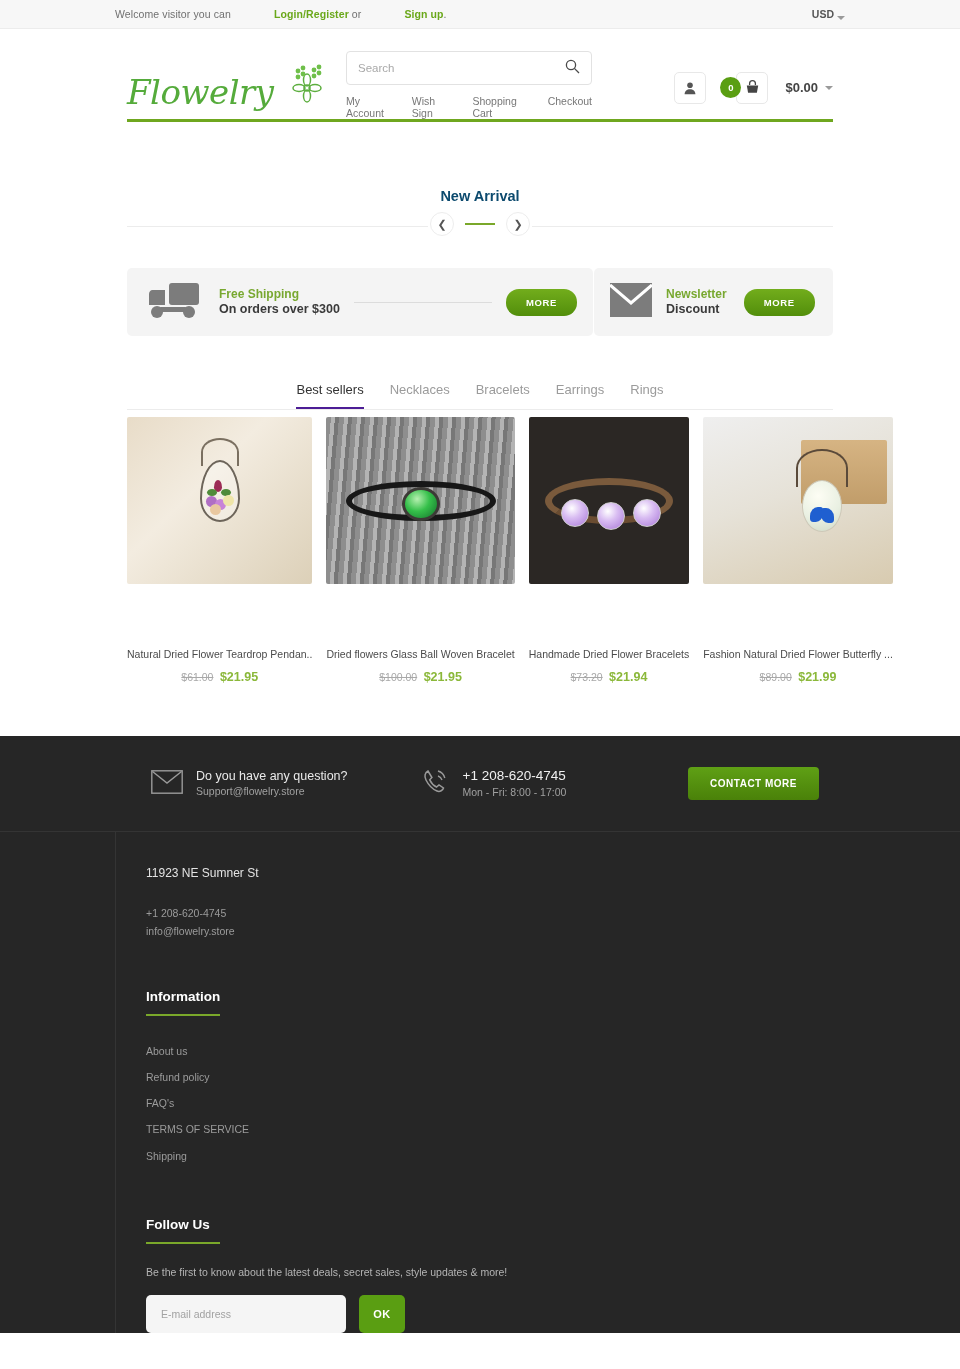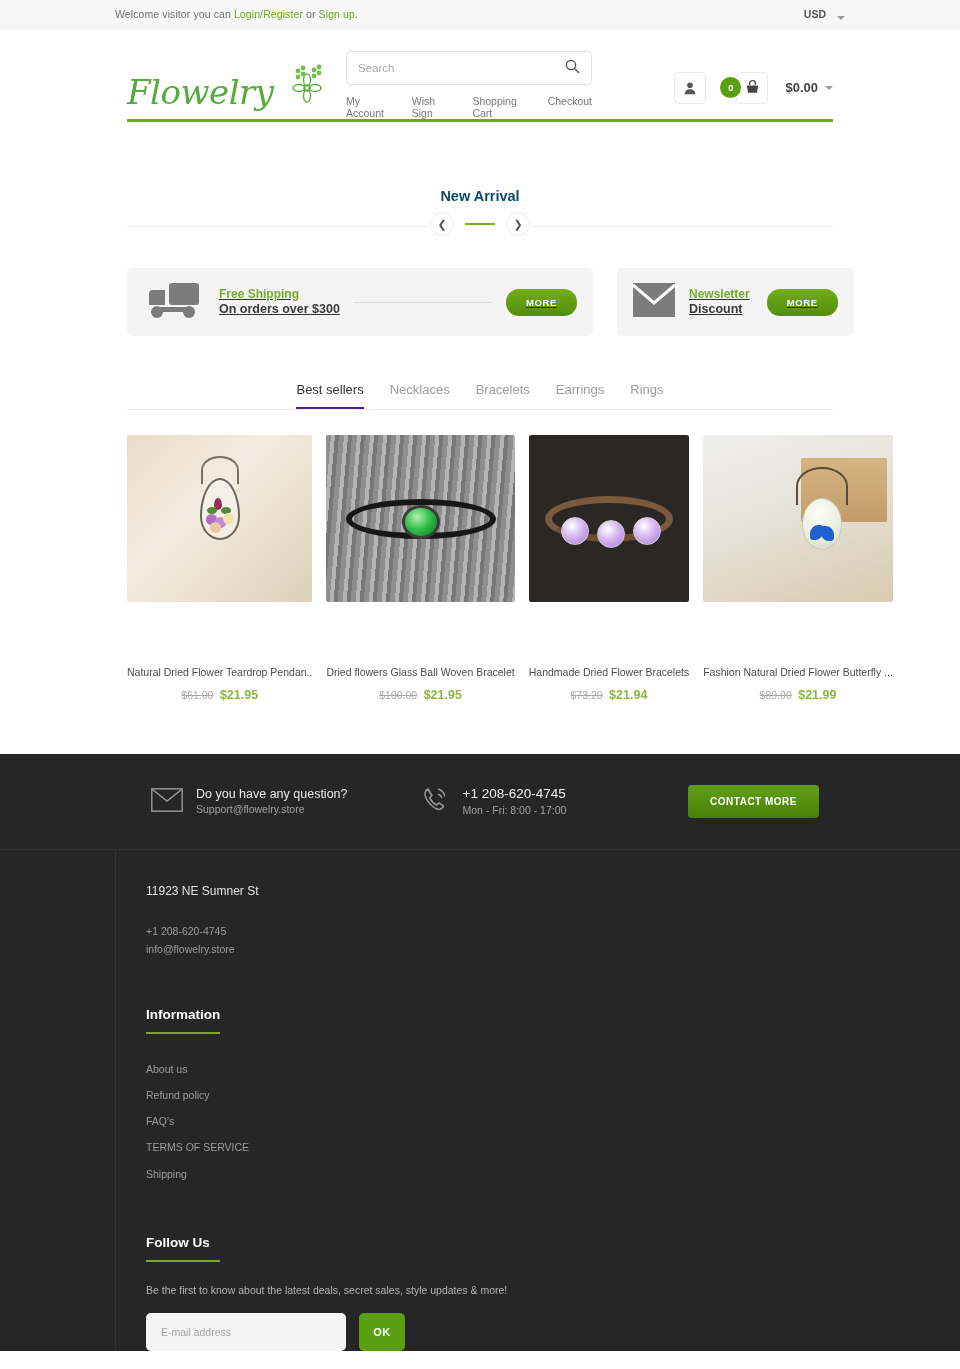--- a/index.html
+++ b/index.html
@@ -17,22 +17,22 @@
     height: 29px;
     background: #f7f7f7;
     border-bottom: 1px solid #ececec;
     display: flex; align-items: center;
   }
   .topbar-inner {
     width: 730px; margin: 0 auto;
     display: flex; align-items: center; justify-content: space-between;
   }
   .welcome { font-size: 10.5px; color: #707070; letter-spacing: .1px; }
-  .welcome a { color: #6aa81a; font-weight: normal; text-decoration: none; }
-  .currency { font-size: 10.5px; color: #555; font-weight: bold; display: flex; align-items: flex-end; gap: 11px; }
+  .welcome a { color: #6aa81a; font-weight: bold; text-decoration: none; margin-left: 40px; }
+  .currency { font-size: 10.5px; color: #555; font-weight: bold; display: flex; align-items: flex-end; gap: 3px; }
   .caret { width: 0; height: 0; border-left: 4px solid transparent; border-right: 4px solid transparent; border-top: 4px solid #9a9a9a; }
 
   
   .header { height: 115px; position: relative; }
   .header-inner { width: 706px; margin: 0 auto; display: flex; align-items: center; padding-top: 22px; }
   .logo { width: 200px; padding-top: 14px; position: relative; }
   .logo-text {
     font-family: "DejaVu Serif", serif;
     font-style: italic; font-size: 34px; color: #55ab3b;
     letter-spacing: -0.5px;
@@ -76,21 +76,21 @@
   .na-line { position: absolute; left: 0; right: 0; top: 14px; height: 1px; background: #ececec; }
   .na-ctrls { position: relative; display: inline-flex; align-items: center; background: #fff; padding: 0 2px; }
   .na-arrow {
     width: 24px; height: 24px; border-radius: 50%; border: 1px solid #ededed;
     background: #fff; display: flex; align-items: center; justify-content: center;
     font-size: 11px; color: #555;
   }
   .na-dash { width: 30px; height: 2px; background: #7aa82a; margin: 0 11px; }
 
   
-  .promos { display: flex; gap: 24px; margin-top: 28px; text-decoration: underline; }
+  .promos { display: flex; gap: 1px; margin-top: 28px; }
   .promo {
     background: #f4f4f4; border-radius: 5px; height: 68px;
     display: flex; align-items: center; padding: 0 16px;
   }
   .promo.ship { flex: 0 0 466px; }
   .promo.news { flex: 1; }
   .promo-icon { flex: 0 0 auto; margin-right: 14px; }
   .promo-text .t1 { font-size: 12px; font-weight: bold; color: #78a830; line-height: 1.25; }
   .promo-text .t2 { font-size: 12.5px; font-weight: bold; color: #3a3a3a; line-height: 1.25; }
   .promo-rule { flex: 1; height: 1px; background: #dcdcdc; margin: 0 14px; }
@@ -100,21 +100,21 @@
     border: none; border-radius: 13px; padding: 8px 20px; cursor: pointer;
   }
   .promo.news .more-btn { margin-left: 17px; }
 
   
   .tabs { display: flex; justify-content: center; gap: 26px; margin-top: 46px; border-bottom: 1px solid #ececec; }
   .tab { font-size: 13px; color: #9b9b9b; padding-bottom: 10px; cursor: pointer; }
   .tab.active { color: #333; border-bottom: 2px solid #4c1d95; }
 
   
-  .products { display: flex; gap: 14px; margin-top: 25px; align-items: center; }
+  .products { display: flex; gap: 14px; margin-top: 7px; align-items: center; }
   .product { flex: 1; }
   .p-img { height: 167px; border-radius: 2px; position: relative; overflow: hidden; }
   .p-title { font-size: 10.5px; color: #4b4b4b; text-align: center; margin-top: 64px; white-space: nowrap; overflow: hidden; text-overflow: ellipsis; }
   .p-price { text-align: center; margin-top: 7px; }
   .p-old { font-size: 10.5px; color: #a8a8a8; text-decoration: line-through; }
   .p-new { font-size: 12.5px; color: #8bb83a; font-weight: bold; margin-left: 2px; }
 
   
   .img1 { background: linear-gradient(135deg,#e8dcc8 0%,#f3ece0 40%,#dcd0b8 100%); }
   .img2 { background: repeating-linear-gradient(95deg,#8e8e8e 0 5px,#b4b4b4 5px 9px,#777 9px 13px); }

